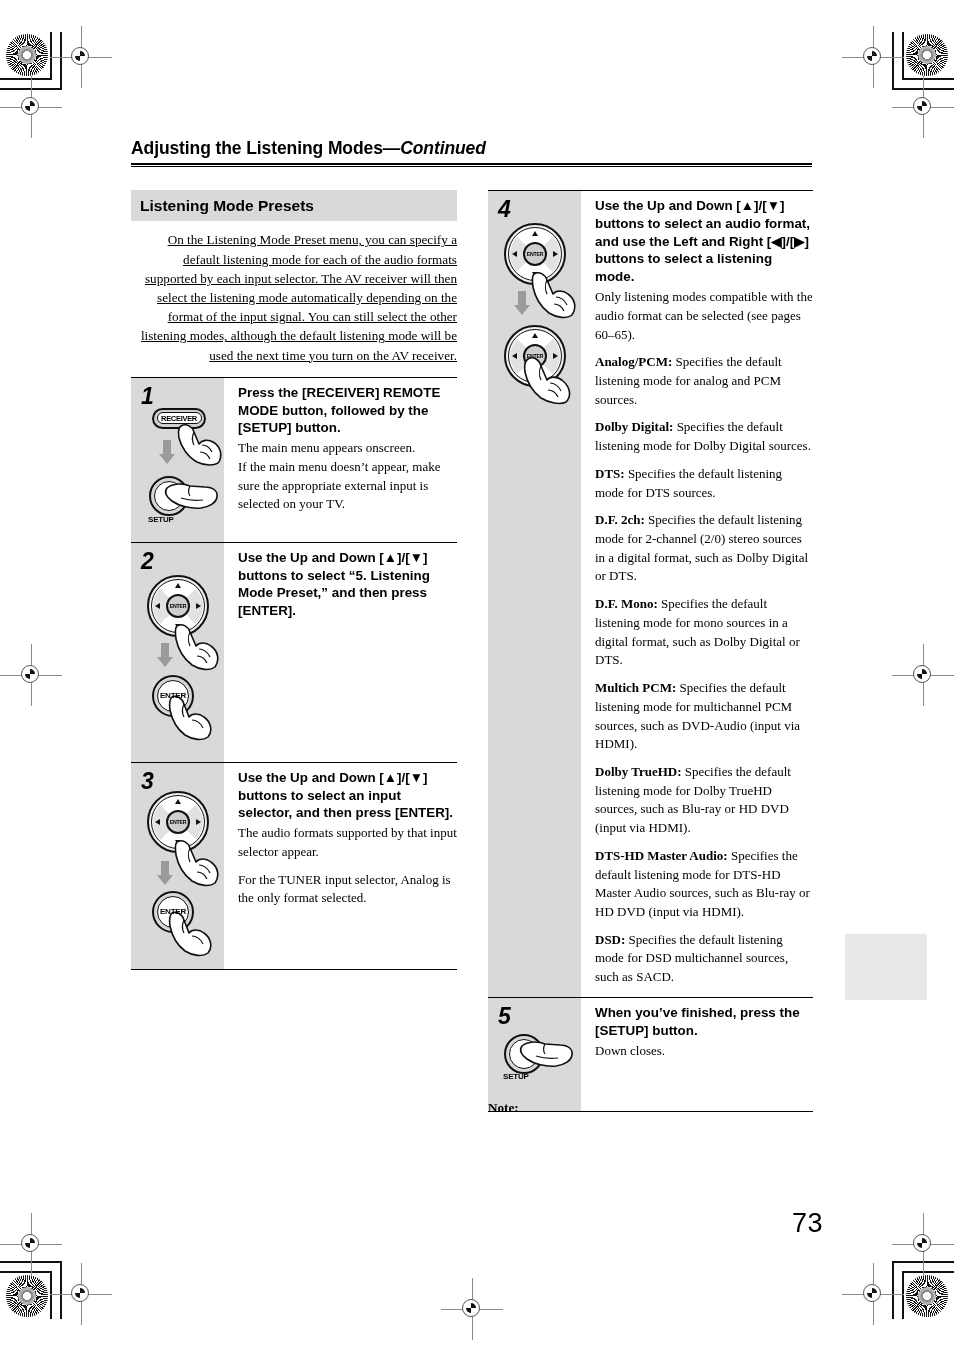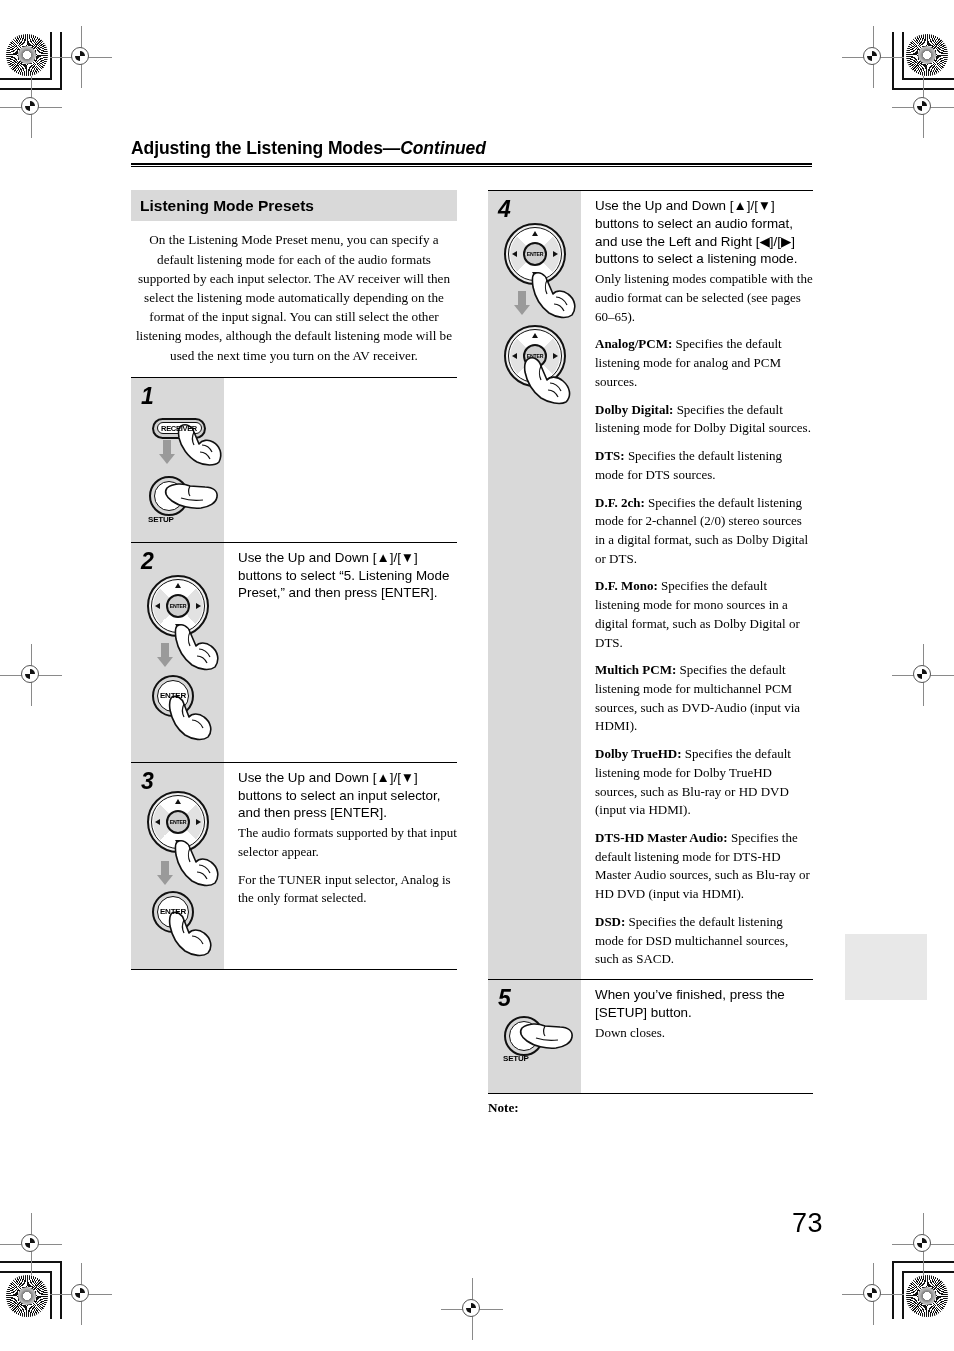--- a/index.html
+++ b/index.html
@@ -134,22 +134,23 @@
     font-weight: bold;
     font-size: 15.5px;
     padding: 6px 0 6px 9px;
     margin: 0 0 9px 0;
     line-height: 1.25;
   }
 
   .body-p {
     font-size: 13.2px;
     line-height: 1.455;
-    text-align: center;
+    text-align: right;
     margin: 0 0 12px 0;
+    text-decoration: underline;
   }
 
   
   .step {
     position: relative;
     border-top: 1.5px solid #000;
     display: flex;
     align-items: stretch;
   }
 
@@ -167,21 +168,21 @@
     position: absolute;
     left: 10px;
     top: 5px;
   }
   .step-body {
     flex: 1 1 auto;
     padding: 6px 0 10px 14px;
   }
   .step-title {
     font-family: "Liberation Sans", sans-serif;
-    font-weight: normal;
+    font-weight: bold;
     font-size: 13.4px;
     line-height: 1.33;
     margin: 0 0 2px 0;
   }
   .step-text {
     font-size: 13px;
     line-height: 1.44;
     margin: 0 0 9px 0;
   }
   .step-text:last-child { margin-bottom: 0; }
@@ -517,40 +518,45 @@
 
   <div class="col-left">
 
     <div class="section-title">Listening Mode Presets</div>
 
     <p class="body-p">On the Listening Mode Preset menu, you can specify a default listening mode for each of the audio formats supported by each input selector. The AV receiver will then select the listening mode automatically depending on the format of the input signal. You can still select the other listening modes, although the default listening mode will be used the next time you turn on the AV receiver.</p>
 
     <div class="step" style="min-height:164px;">
       <div class="step-figure">
         <div class="step-num">1</div>
-        <div class="pillbtn" style="left:21px;top:40px;">
+        <div class="pillbtn" style="left:21px;top:30px;">
           <span>RECEIVER</span>
         </div>
         <svg class="hand" style="left:44px;top:44px;" width="52" height="44" viewBox="0 0 52 44">
           <path d="M6 4 C11 1 17 4 19 10 L24 22 C27 18 33 17 38 20 C45 24 48 32 44 40 C40 44 30 44 22 40 C13 35 6 25 4 16 C3 10 3 6 6 4 Z" fill="#ffffff" stroke="#111" stroke-width="1.6" stroke-linejoin="round"></path>
           <path d="M19 10 C17 14 17 19 19 23" fill="none" stroke="#111" stroke-width="1.2"></path>
           <path d="M27 23 C31 23 35 26 37 30" fill="none" stroke="#111" stroke-width="1.2"></path>
           <path d="M25 30 C29 30 33 33 35 37" fill="none" stroke="#111" stroke-width="1.2"></path>
         </svg>
         <div class="downarrow" style="left:28px;top:62px;">
           <div class="shaft"></div>
             <div class="headt"></div>
         </div>
         <div class="roundbtn" style="left:18px;top:98px;"></div>
         <svg class="hand" style="left:32px;top:96px;" width="58" height="46" viewBox="0 0 58 46">
           <path d="M4 14 C10 9 20 9 27 12 L42 13 C50 13 55 17 54 23 C53 29 46 33 38 34 C28 35 16 32 9 27 C3 23 1 18 4 14 Z" fill="#ffffff" stroke="#111" stroke-width="1.6" stroke-linejoin="round"></path>
           <path d="M27 12 C25 16 25 19 27 22" fill="none" stroke="#111" stroke-width="1.2"></path>
           <path d="M18 24 C24 26 32 27 40 26" fill="none" stroke="#111" stroke-width="1.2"></path>
         </svg>
         <div class="btn-caption" style="left:17px;top:137px;">SETUP</div>
+      </div>
+      <div class="step-body">
+        <p class="step-title">Press the [RECEIVER] REMOTE MODE button, followed by the [SETUP] button.</p>
+        <p class="step-text" style="margin-bottom:0;">The main menu appears onscreen.</p>
+        <p class="step-text">If the main menu doesn’t appear, make sure the appropriate external input is selected on your TV.</p>
       </div>
     </div>
 
     <div class="step" style="min-height:219px;">
       <div class="step-figure">
         <div class="step-num">2</div>
         <div class="wheel" style="left:16px;top:32px;">
           <div class="outer"></div>
             <div class="inner-ring"></div>
             <div class="quad"></div>

